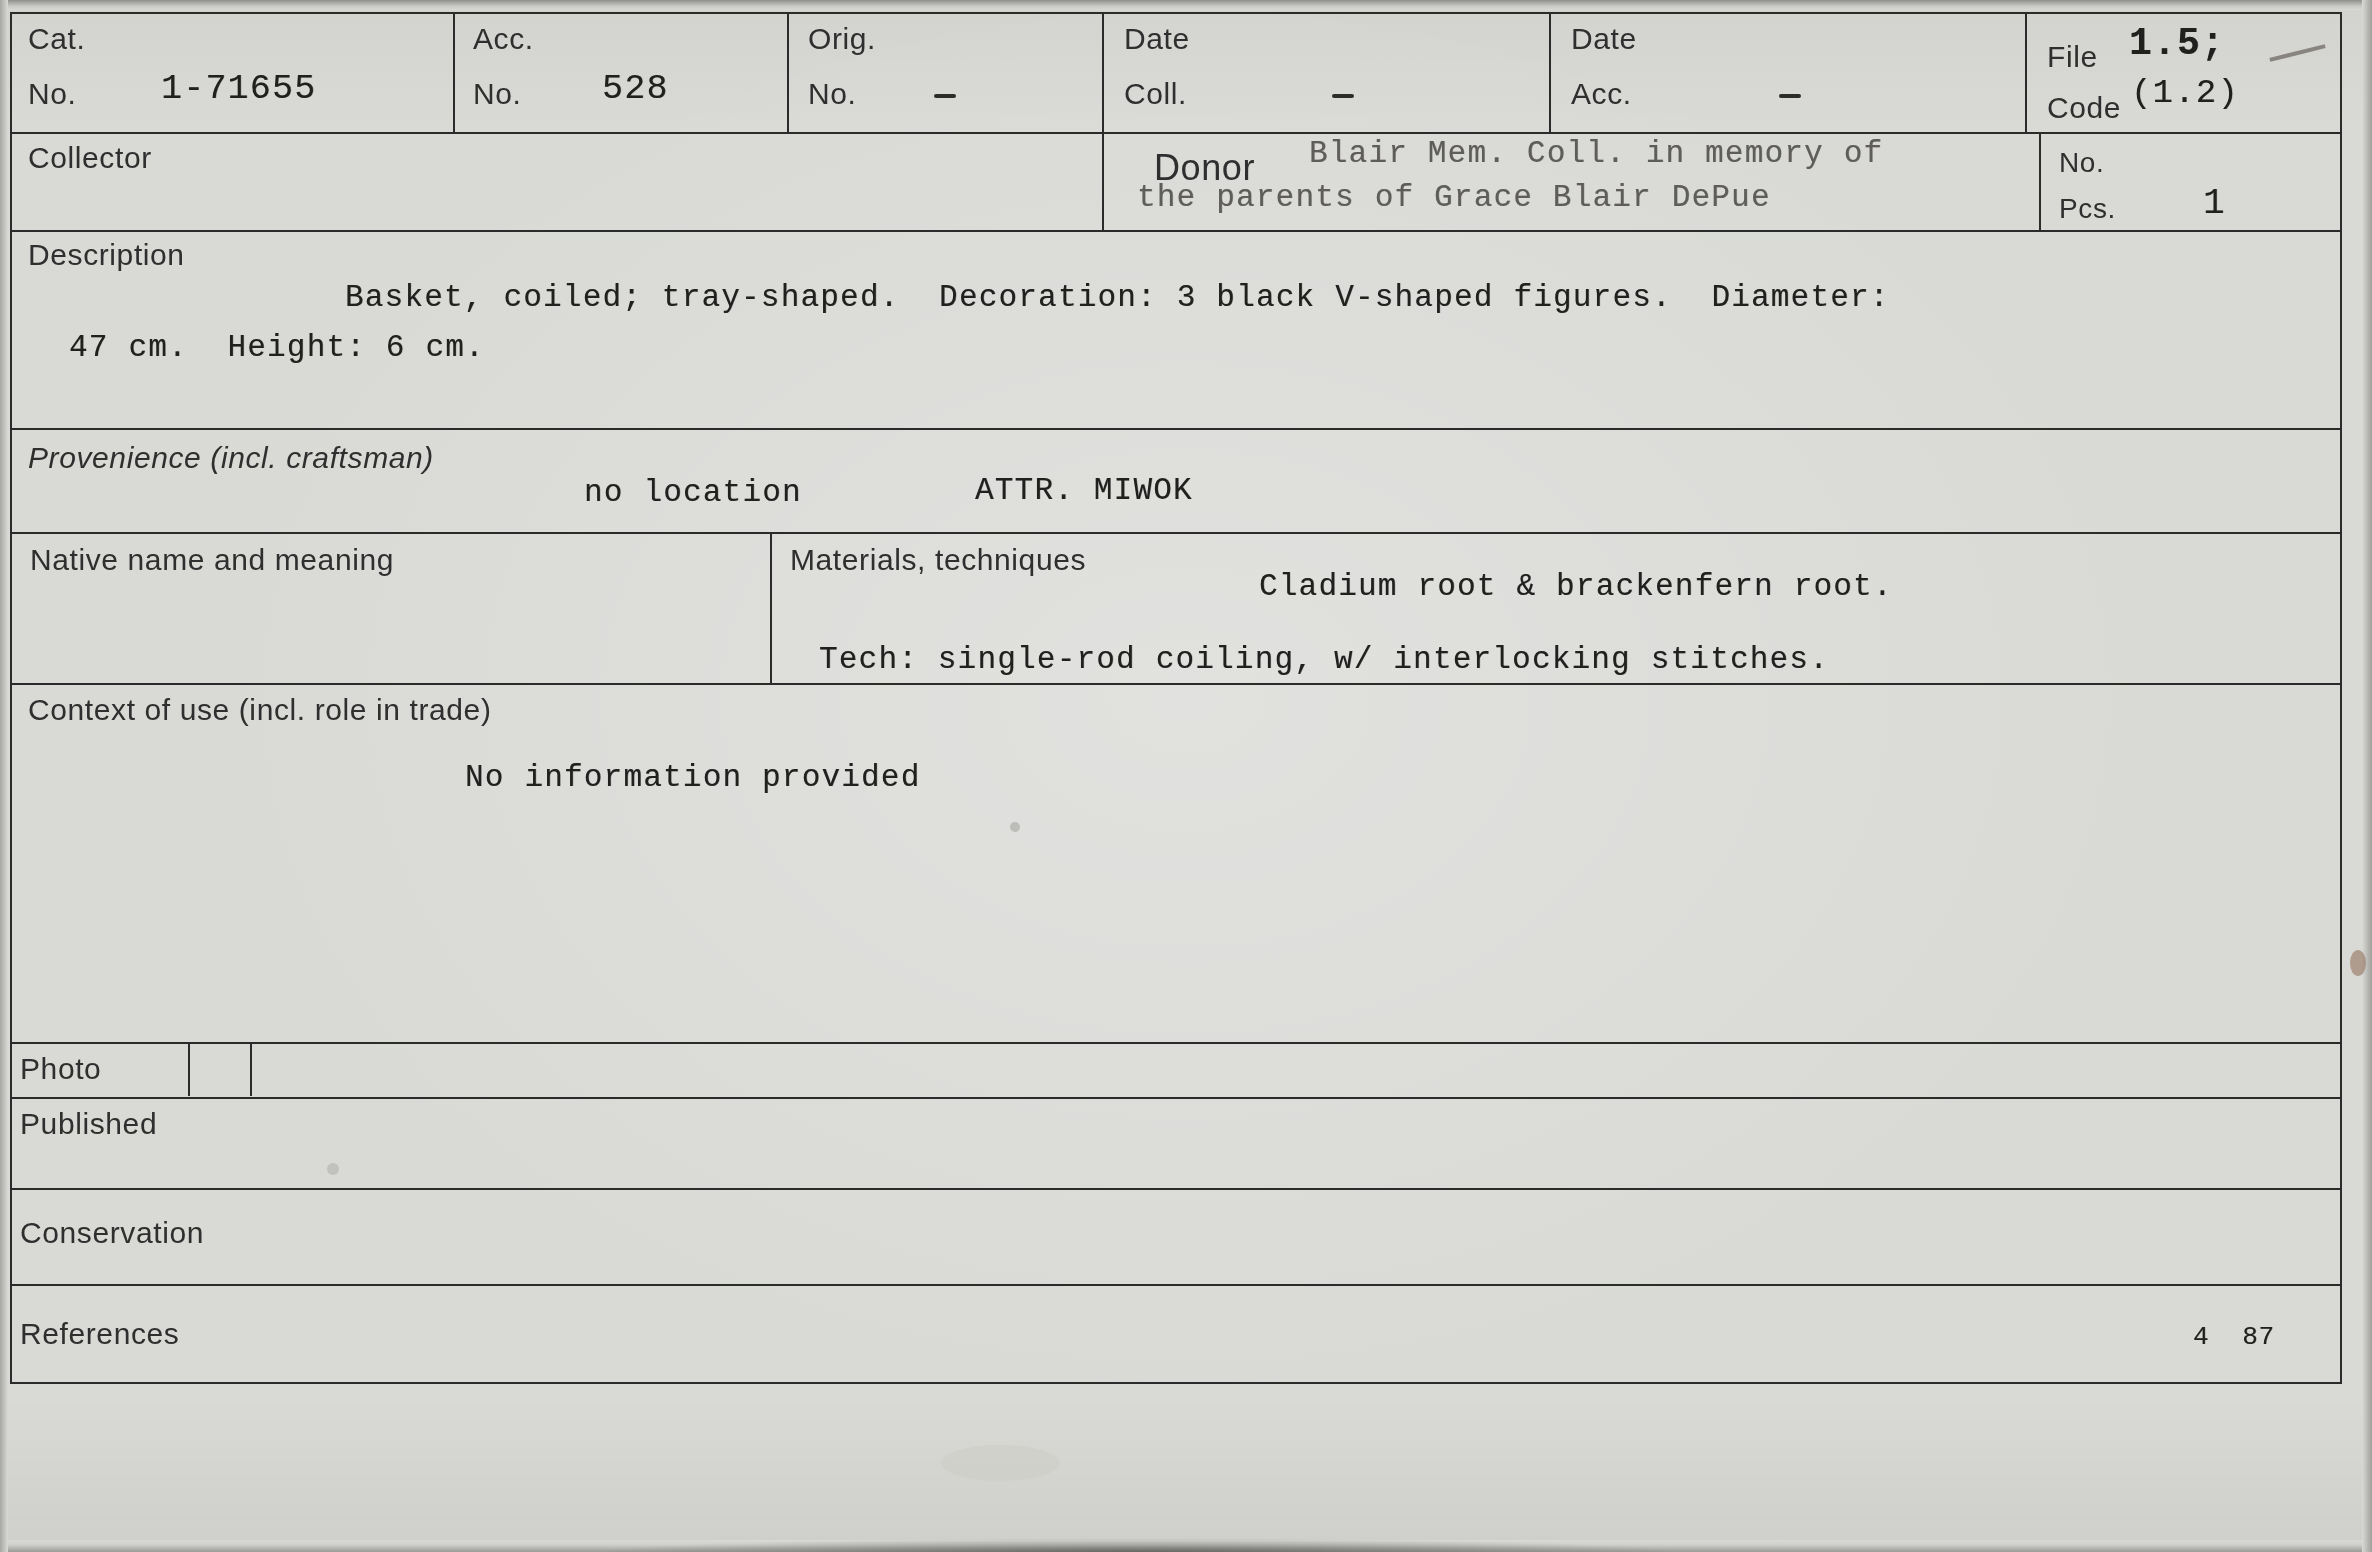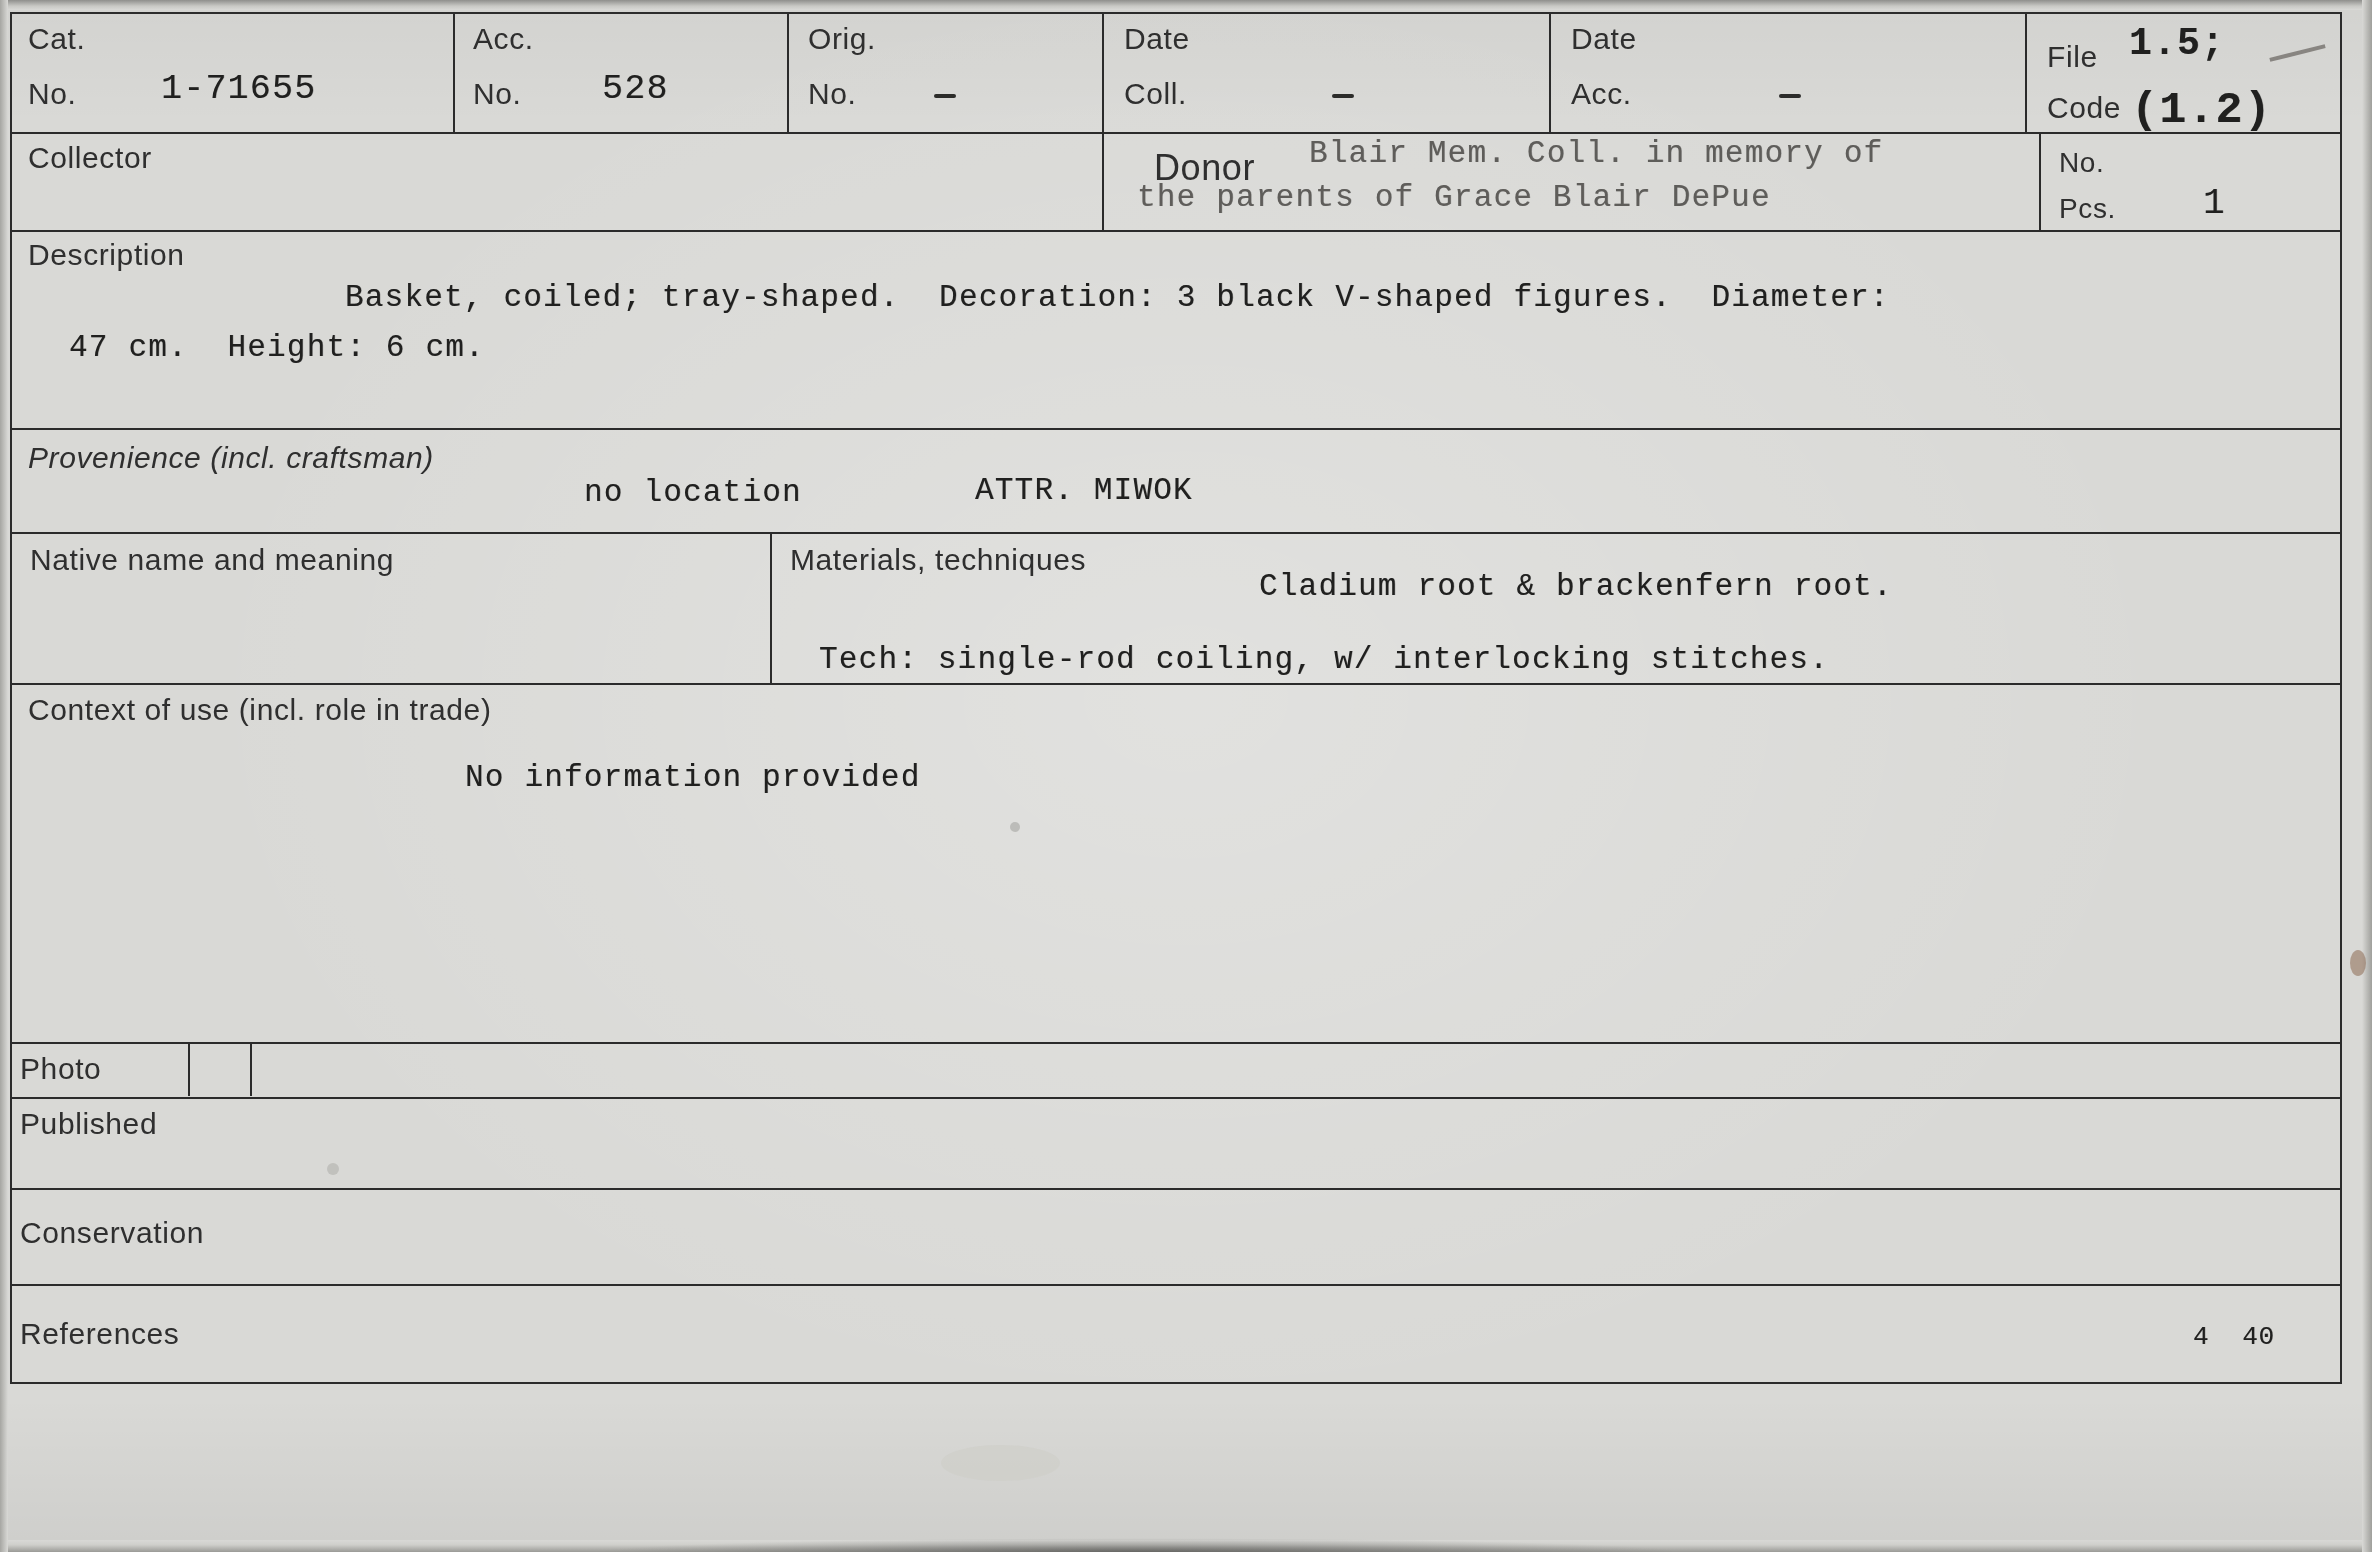--- a/index.html
+++ b/index.html
@@ -187,21 +187,21 @@
   <div class="lbl" style="left:1124px; top:77px;">Coll.</div>
   <div class="dash" style="left:1332px; top:94px;"></div>
 
   <div class="lbl" style="left:1571px; top:22px;">Date</div>
   <div class="lbl" style="left:1571px; top:77px;">Acc.</div>
   <div class="dash" style="left:1779px; top:94px;"></div>
 
   <div class="lbl" style="left:2047px; top:40px;">File</div>
   <div class="lbl" style="left:2047px; top:91px;">Code</div>
   <div class="typed bold" style="left:2129px; top:22px; font-size:38px;">1.5;</div>
-  <div class="typed" style="left:2131px; top:85px; font-size:45px;font-weight:bold;">(1.2)</div>
+  <div class="typed" style="left:2131px; top:74px; font-size:34px;">(1.2)</div>
   <div class="corner-mark" style="left:2269px; top:51px;"></div>
 
   <div class="lbl" style="left:28px; top:141px;">Collector</div>
   <div class="typed" style="left:356px; top:173px;"></div>
 
   <div class="lbl" style="left:1154px; top:147px; font-size:36px;">Donor</div>
   <div class="typed faint" style="left:1309px; top:136px;">Blair Mem. Coll. in memory of</div>
   <div class="typed faint" style="left:1137px; top:180px;">the parents of Grace Blair DePue</div>
 
   <div class="lbl" style="left:2059px; top:147px; font-size:28px;">No.</div>
@@ -229,21 +229,21 @@
   <div class="lbl" style="left:20px; top:1052px;">Photo</div>
   <div class="typed" style="left:277px; top:1052px;"></div>
 
   <div class="lbl" style="left:20px; top:1107px;">Published</div>
   <div class="typed" style="left:297px; top:1114px;"></div>
 
   <div class="lbl" style="left:20px; top:1216px;">Conservation</div>
   <div class="typed" style="left:297px; top:1220px;"></div>
 
   <div class="lbl" style="left:20px; top:1317px;">References</div>
-  <div class="typed small" style="left:2193px; top:1322px;">4  40</div>
+  <div class="typed small" style="left:2193px; top:1322px;">4  87</div>
 
   <div class="smudge" style="left:2350px; top:950px; width:16px; height:26px; background:#8c6a52; opacity:0.55;"></div>
   <div class="smudge" style="left:1010px; top:822px; width:10px; height:10px; background:#9a9a95; opacity:0.5;"></div>
   <div class="smudge" style="left:941px; top:1445px; width:119px; height:36px; background:#cfcfc9; opacity:0.7;"></div>
   <div class="smudge" style="left:327px; top:1163px; width:12px; height:12px; background:#a5a5a0; opacity:0.45;"></div>
 
 </div>
 
 
 </body></html>

